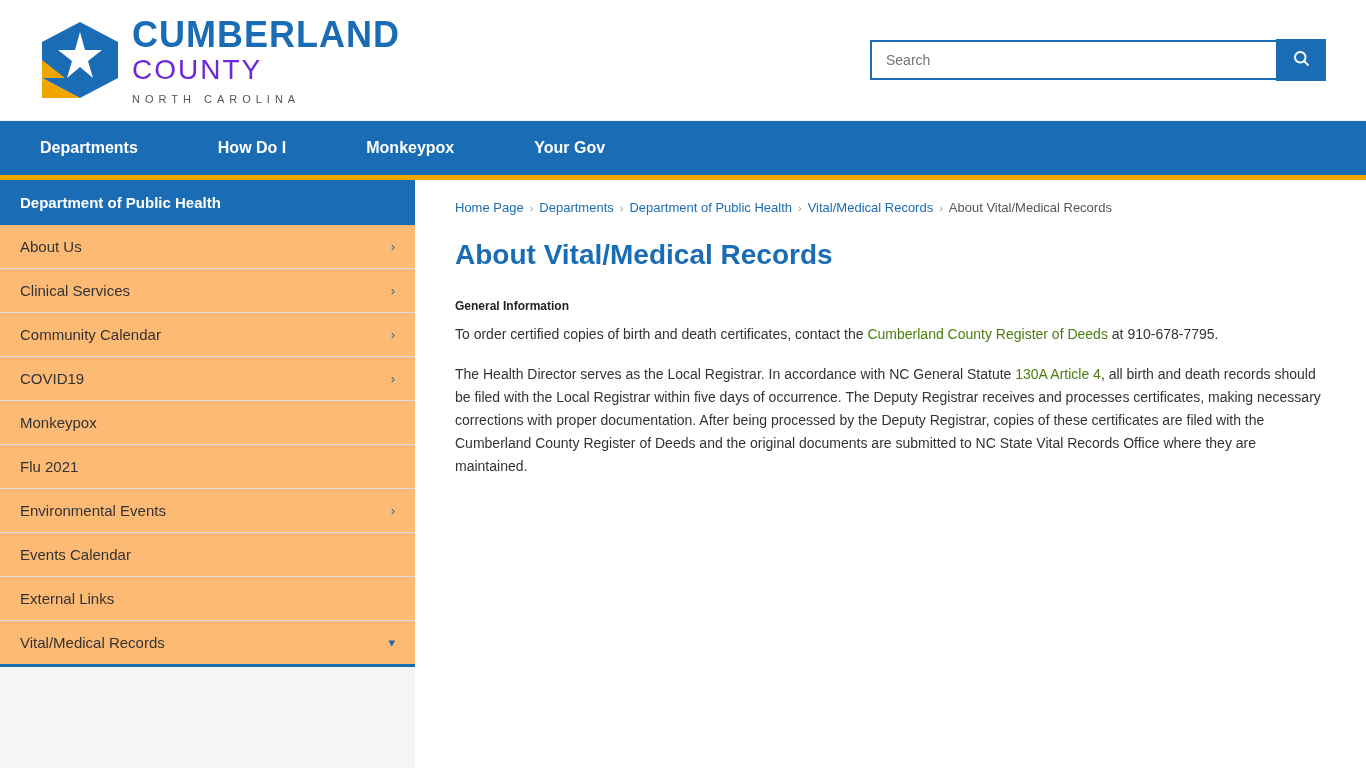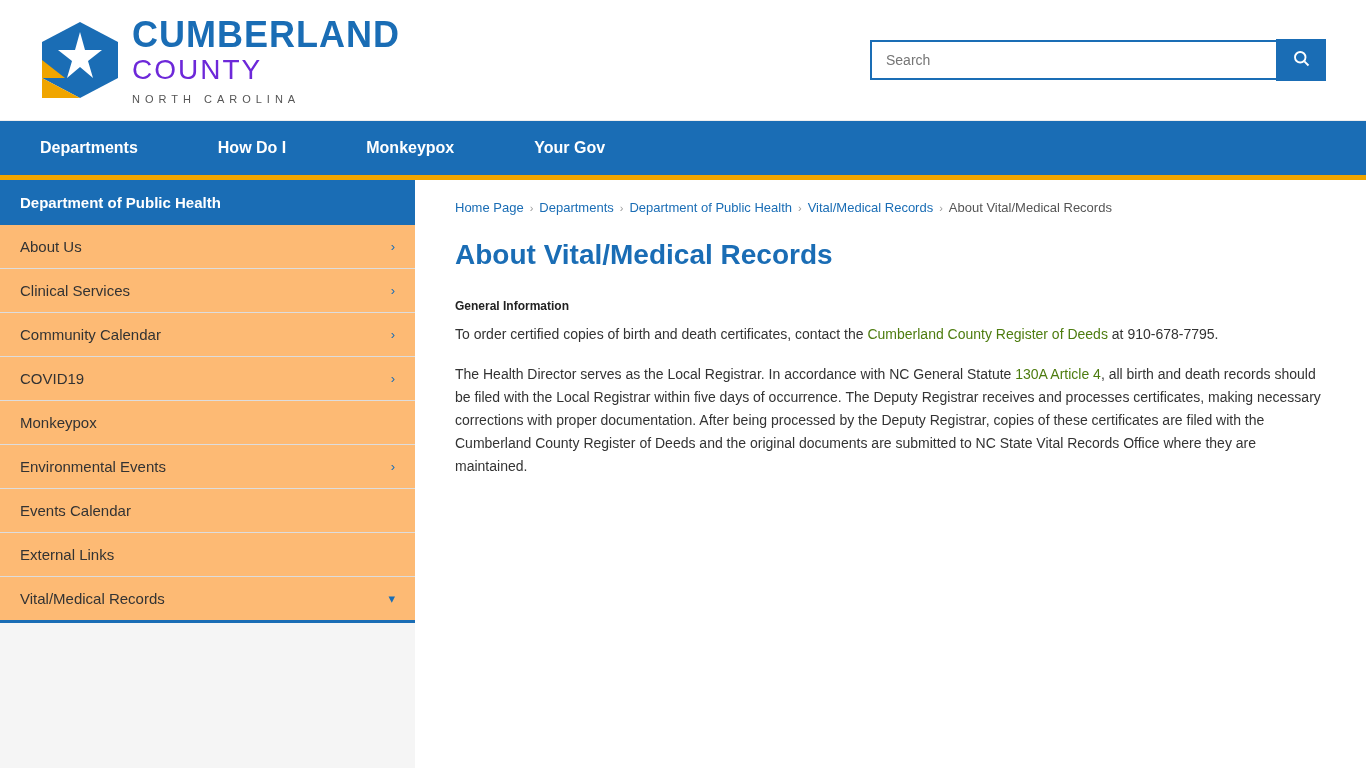--- a/index.html
+++ b/index.html
@@ -249,20 +249,23 @@
       <span class="arrow">›</span>
     </div>
     <div class="sidebar-item">
       <span>COVID19</span>
       <span class="arrow">›</span>
     </div>
     <div class="sidebar-item">
       <span>Monkeypox</span>
     </div>
     <div class="sidebar-item">
+      <span>Flu 2021</span>
+    </div>
+    <div class="sidebar-item">
       <span>Environmental Events</span>
       <span class="arrow">›</span>
     </div>
     <div class="sidebar-item">
       <span>Events Calendar</span>
     </div>
     <div class="sidebar-item">
       <span>External Links</span>
     </div>
     <div class="sidebar-item" style="border-bottom: 3px solid #1a6db5;">

